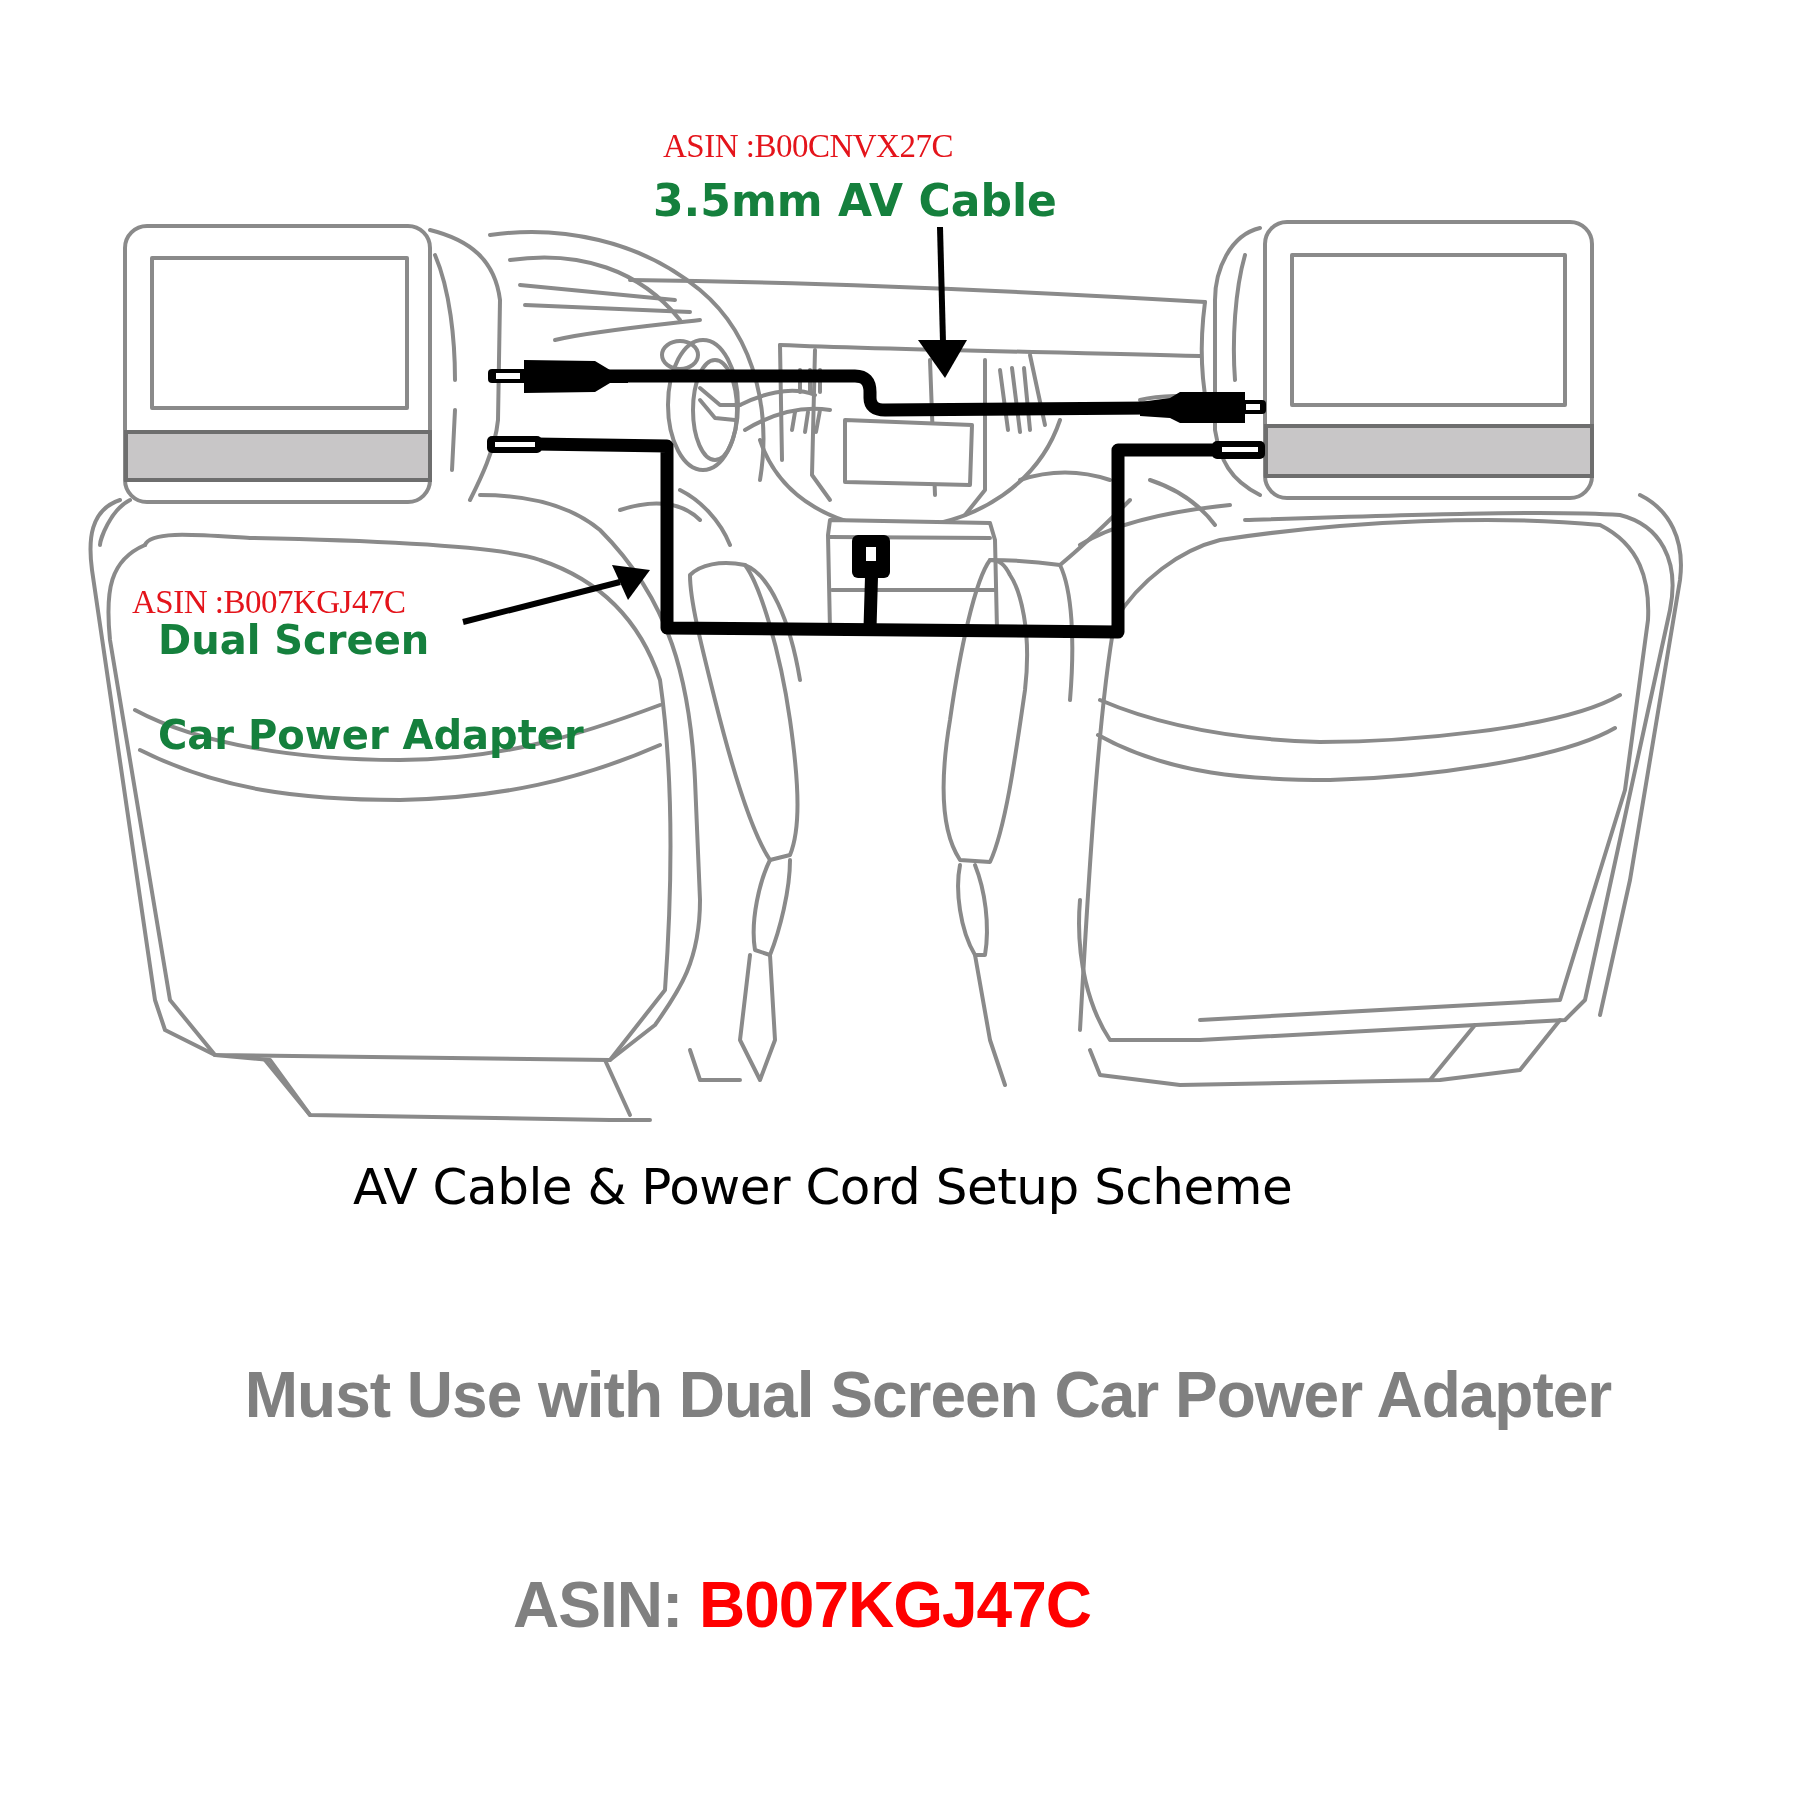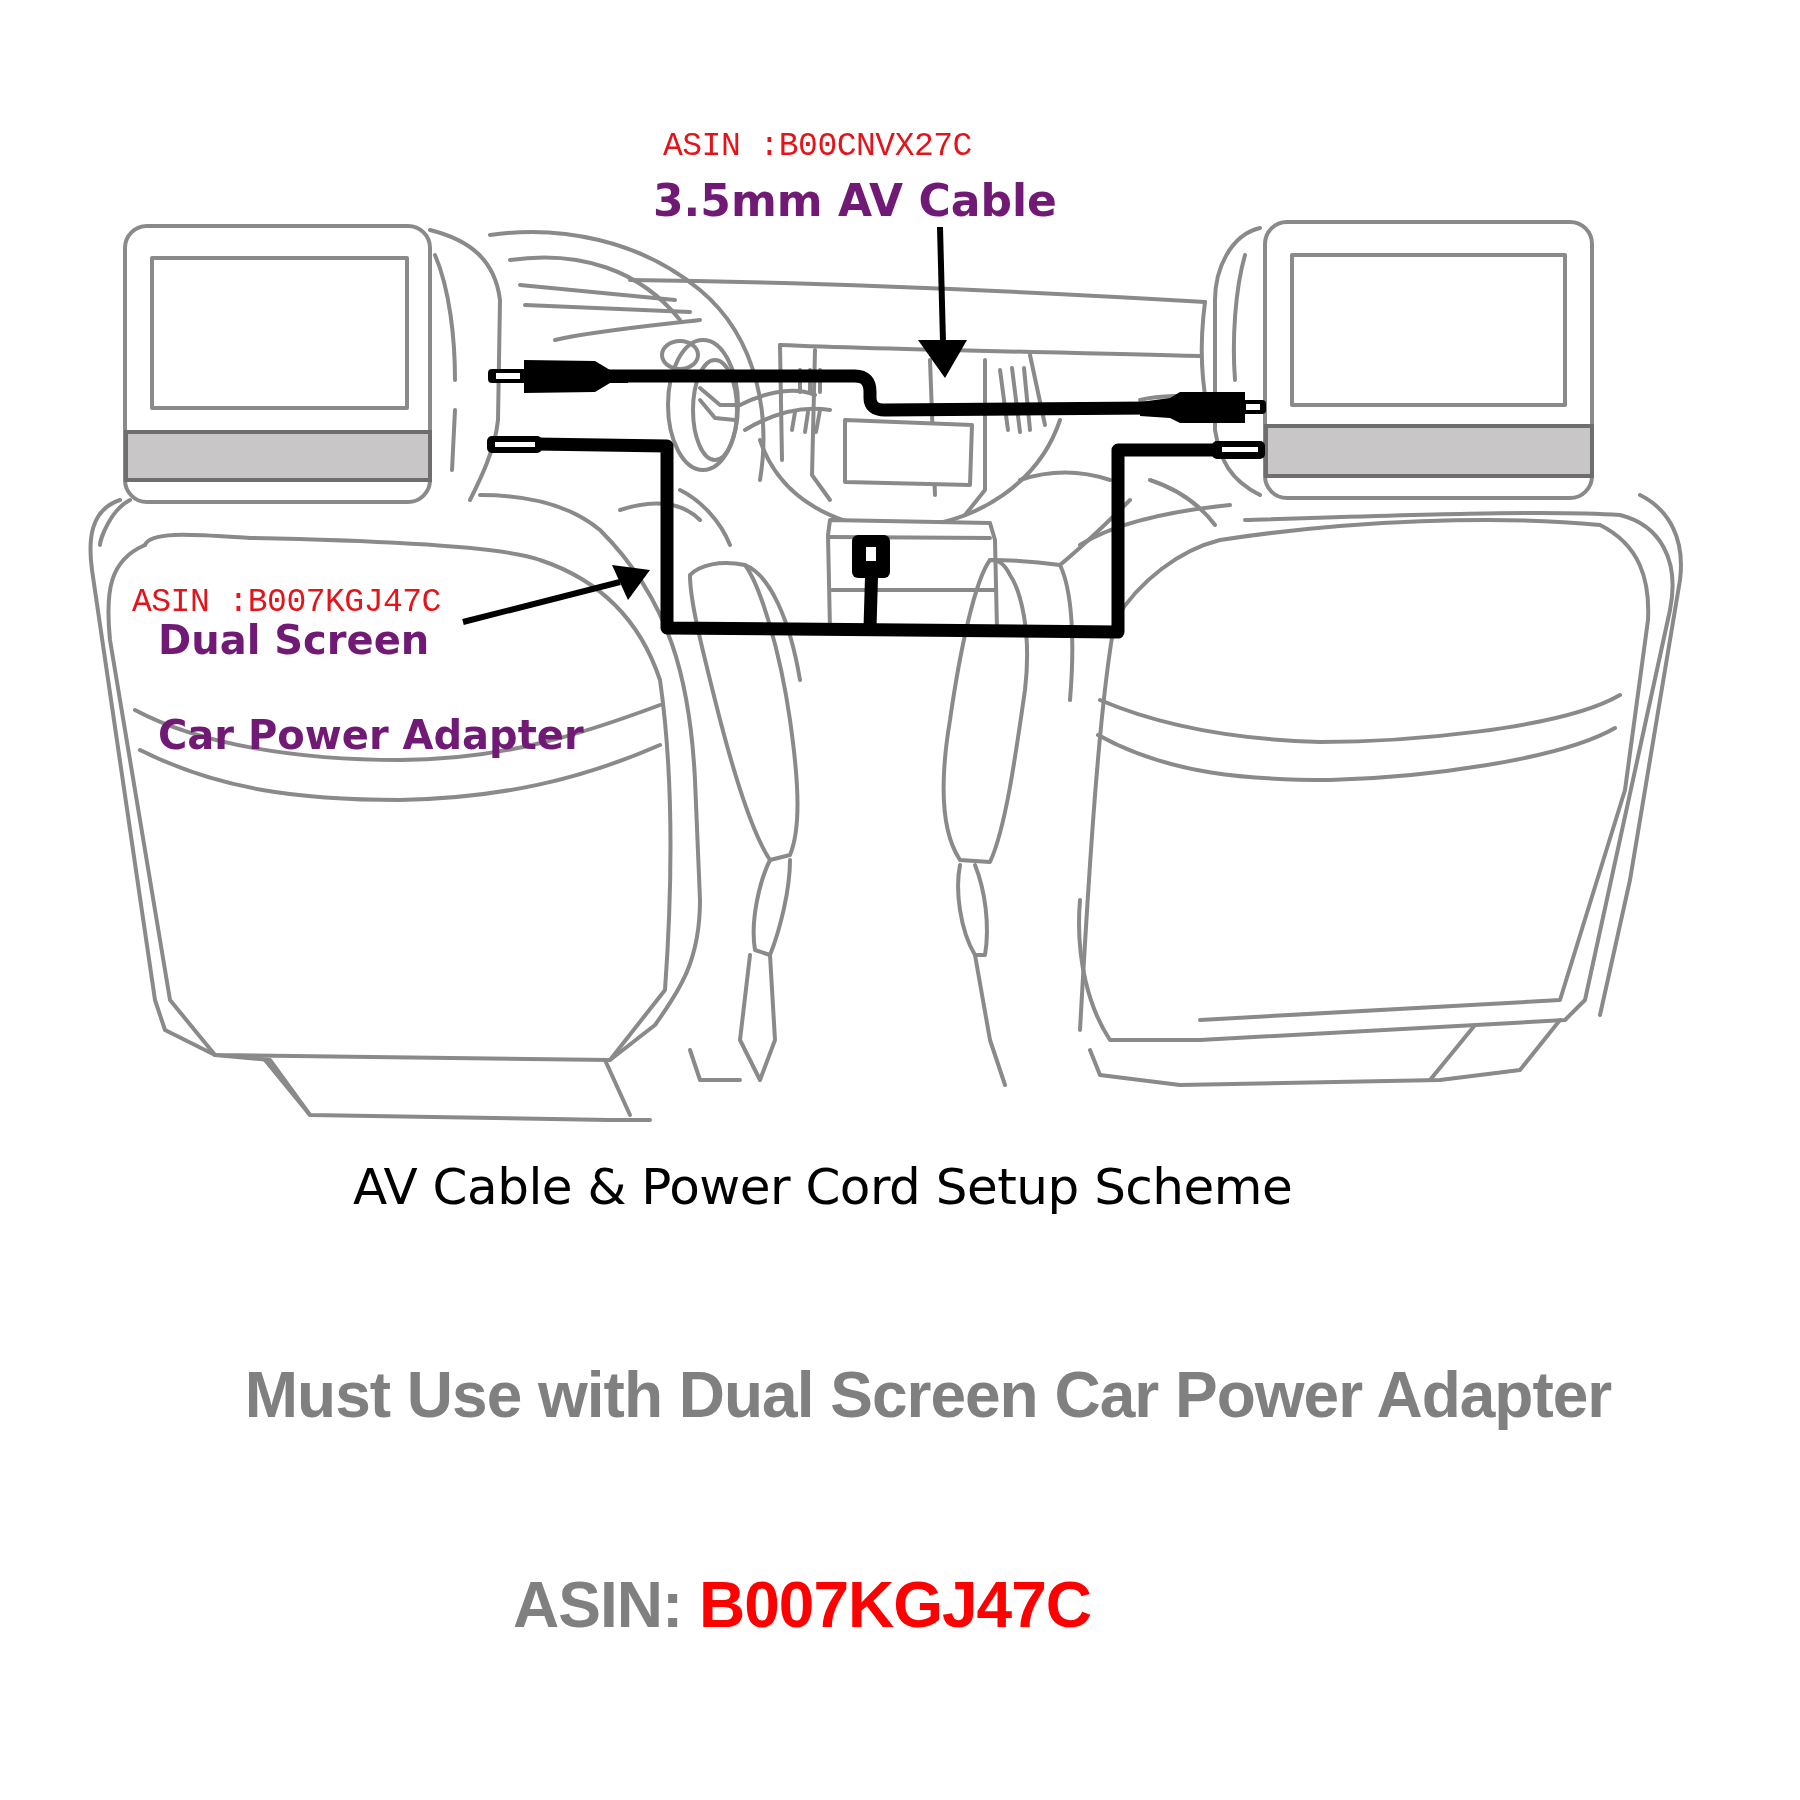--- a/index.html
+++ b/index.html
@@ -7,22 +7,22 @@
     .canvas { position: absolute; left: 0; top: 0; width: 1800px; height: 1800px; }
     svg.art { position: absolute; left: 0; top: 0; width: 1800px; height: 1800px; }
     .ln { fill: none; stroke: #8a8a8a; stroke-width: 4; stroke-linecap: round; stroke-linejoin: round; }
     .ln-w { fill: #ffffff; stroke: #8a8a8a; stroke-width: 4; stroke-linejoin: round; }
     .band { fill: #c8c6c7; stroke: #6e6e6e; stroke-width: 4; }
     .cable { fill: none; stroke: #000; stroke-width: 13; stroke-linecap: round; stroke-linejoin: round; }
     .plug { fill: #000; }
     .pin { fill: #fff; }
     .arrow { stroke: #000; stroke-width: 6; fill: none; }
     .txt { position: absolute; white-space: nowrap; }
-    .red-asin { color: #e4141b; font-family: Liberation Mono, monospace; font-size: 33px; letter-spacing: -0.5px; }
-    .lbl-bold { color: #701a75; font-family: "DejaVu Sans", sans-serif; font-weight: bold; font-size: 40px; }
+    .red-asin { color: #e4141b; font-family: Liberation Serif, serif; font-size: 33px; letter-spacing: -0.5px; }
+    .lbl-bold { color: #15803d; font-family: "DejaVu Sans", sans-serif; font-weight: bold; font-size: 40px; }
     .caption { color: #000; font-family: "DejaVu Sans", sans-serif; font-size: 50px; letter-spacing: -0.5px; }
     .note { color: #808080; font-family: "Liberation Sans", sans-serif; font-weight: bold; font-size: 64px; text-align: center; width: 1800px; left: 0; letter-spacing: -1px; margin-left: 28px; }
     .asin-big { color: #808080; font-family: "Liberation Sans", sans-serif; font-weight: bold; font-size: 64px; text-align: center; width: 1604px; left: 0; letter-spacing: -1px; }
     .asin-big .code { color: #ff0000; }
   </style>
 </head>
 <body>
 
 <div class="canvas">
   <svg class="art" viewBox="0 0 1800 1800" xmlns="http://www.w3.org/2000/svg">

